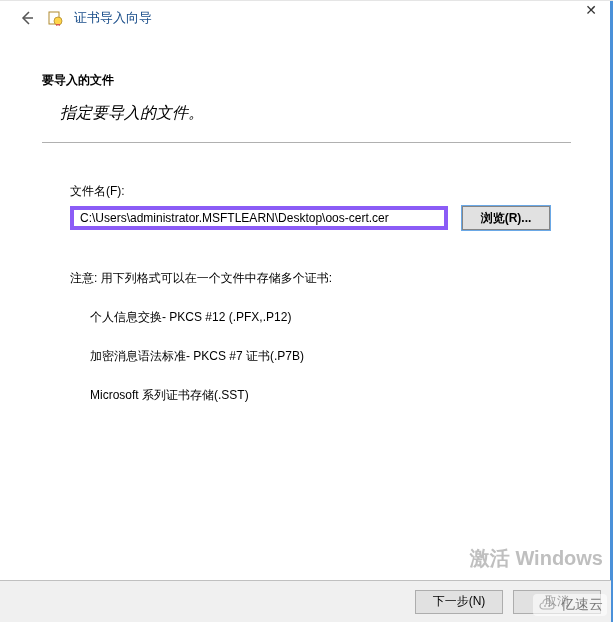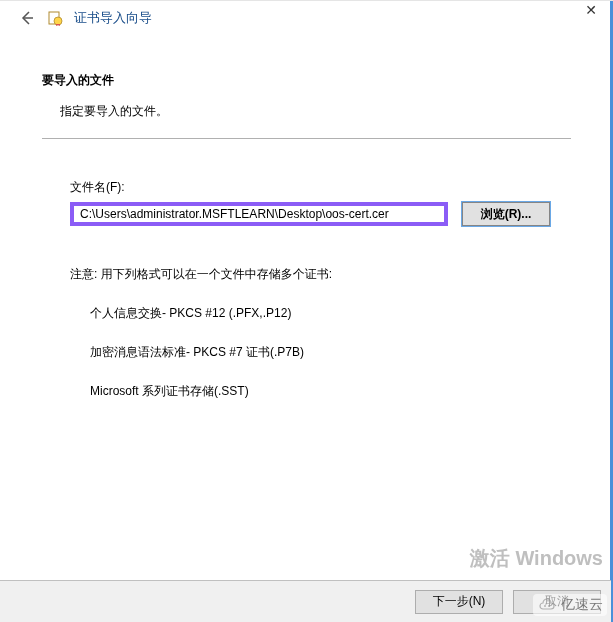--- a/index.html
+++ b/index.html
@@ -55,23 +55,24 @@
   }
   .content {
     padding: 35px 42px 0 42px;
   }
   .h1 {
     font-weight: bold;
     font-size: 12px;
     margin-bottom: 14px;
   }
   .lead {
-    font-size: 12px;
+    font-size: 16px;
     padding-left: 18px;
     margin-bottom: 18px;
+    font-style: italic;
   }
   hr.sep {
     border: none;
     border-top: 1px solid #b0b0b0;
     margin: 0 0 40px 0;
   }
   .field-label {
     padding-left: 28px;
     margin-bottom: 6px;
   }

